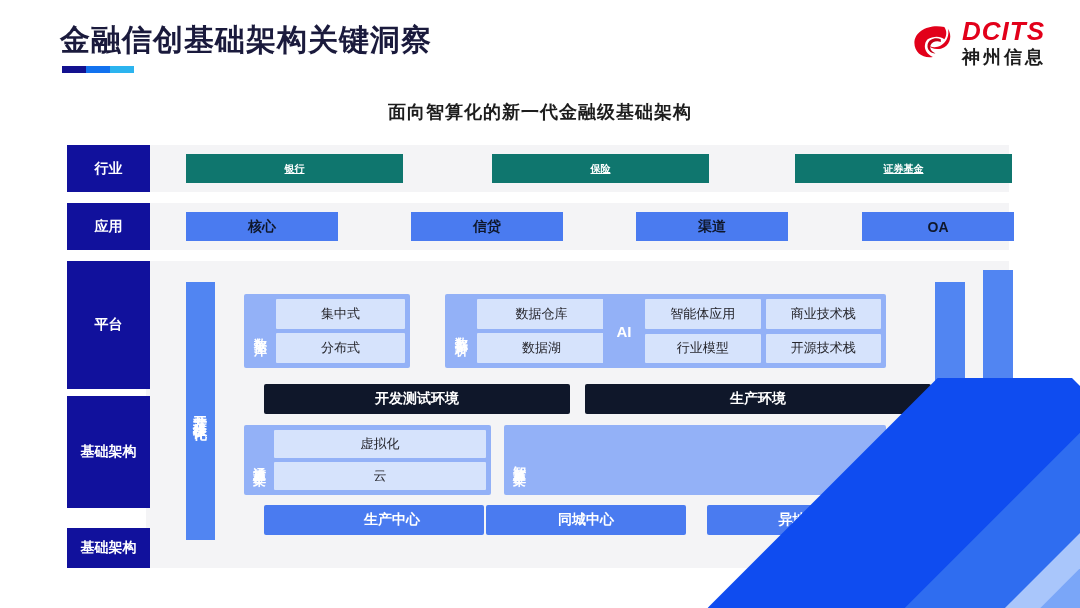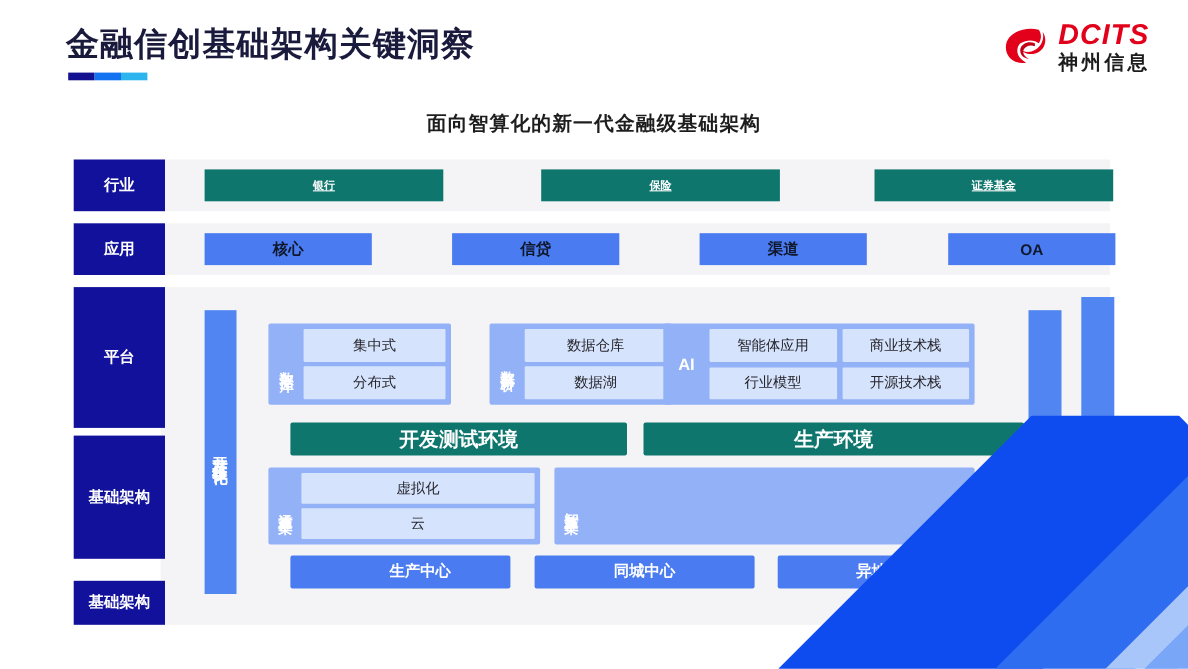--- a/index.html
+++ b/index.html
@@ -88,39 +88,39 @@
     justify-content:center;flex:1;border-radius:1px;}
 
   .g-db{left:244px;top:294px;width:166px;height:74px;}
   .g-db .grp-label{width:22px;}
   .g-da{left:445px;top:294px;width:166px;height:74px;}
   .g-da .grp-label{width:22px;}
   .g-ai{left:603px;top:294px;width:283px;height:74px;}
   .g-ai .grp-label{width:32px;font-size:15px;}
 
   
-  .env{position:absolute;top:384px;height:30px;background:#0f766e;color:#fff;
-    font-size:18px;font-weight:bold;border-radius:2px;}
+  .env{position:absolute;top:384px;height:30px;background:#0f172a;color:#fff;
+    font-size:14px;font-weight:bold;border-radius:2px;}
   .env1{left:244px;width:306px;}
   .env2{left:565px;width:346px;}
 
   
   .g-tf{left:244px;top:425px;width:247px;height:70px;}
   .g-tf .grp-label{width:20px;}
   .g-zf{left:504px;top:425px;width:382px;height:70px;}
   .g-zf .grp-label{width:20px;}
   .zf-main{display:flex;gap:5px;flex:1;}
   .zf-left{display:flex;flex-direction:column;gap:4px;flex:1;}
   .zf-right{width:88px;display:flex;}
   .zf-right .cell{flex:1;line-height:1.45;}
 
   
   .dc{position:absolute;top:505px;height:30px;background:#4a7bf0;color:#fff;
     font-size:14px;font-weight:bold;border-radius:2px;}
-  .dc1{left:244px;width:200px;padding-left:36px;}
+  .dc1{left:244px;width:220px;padding-left:36px;}
   .dc2{left:466px;width:200px;}
   .dc3{left:687px;width:199px;}
 
   
   .rbar{position:absolute;background:#5185f2;color:#fff;font-size:14px;font-weight:bold;}
   .rb-sec{left:915px;top:282px;width:30px;height:258px;}
   .rb-bc{left:963px;top:270px;width:30px;height:282px;}
 </style>
 </head>
 <body>

